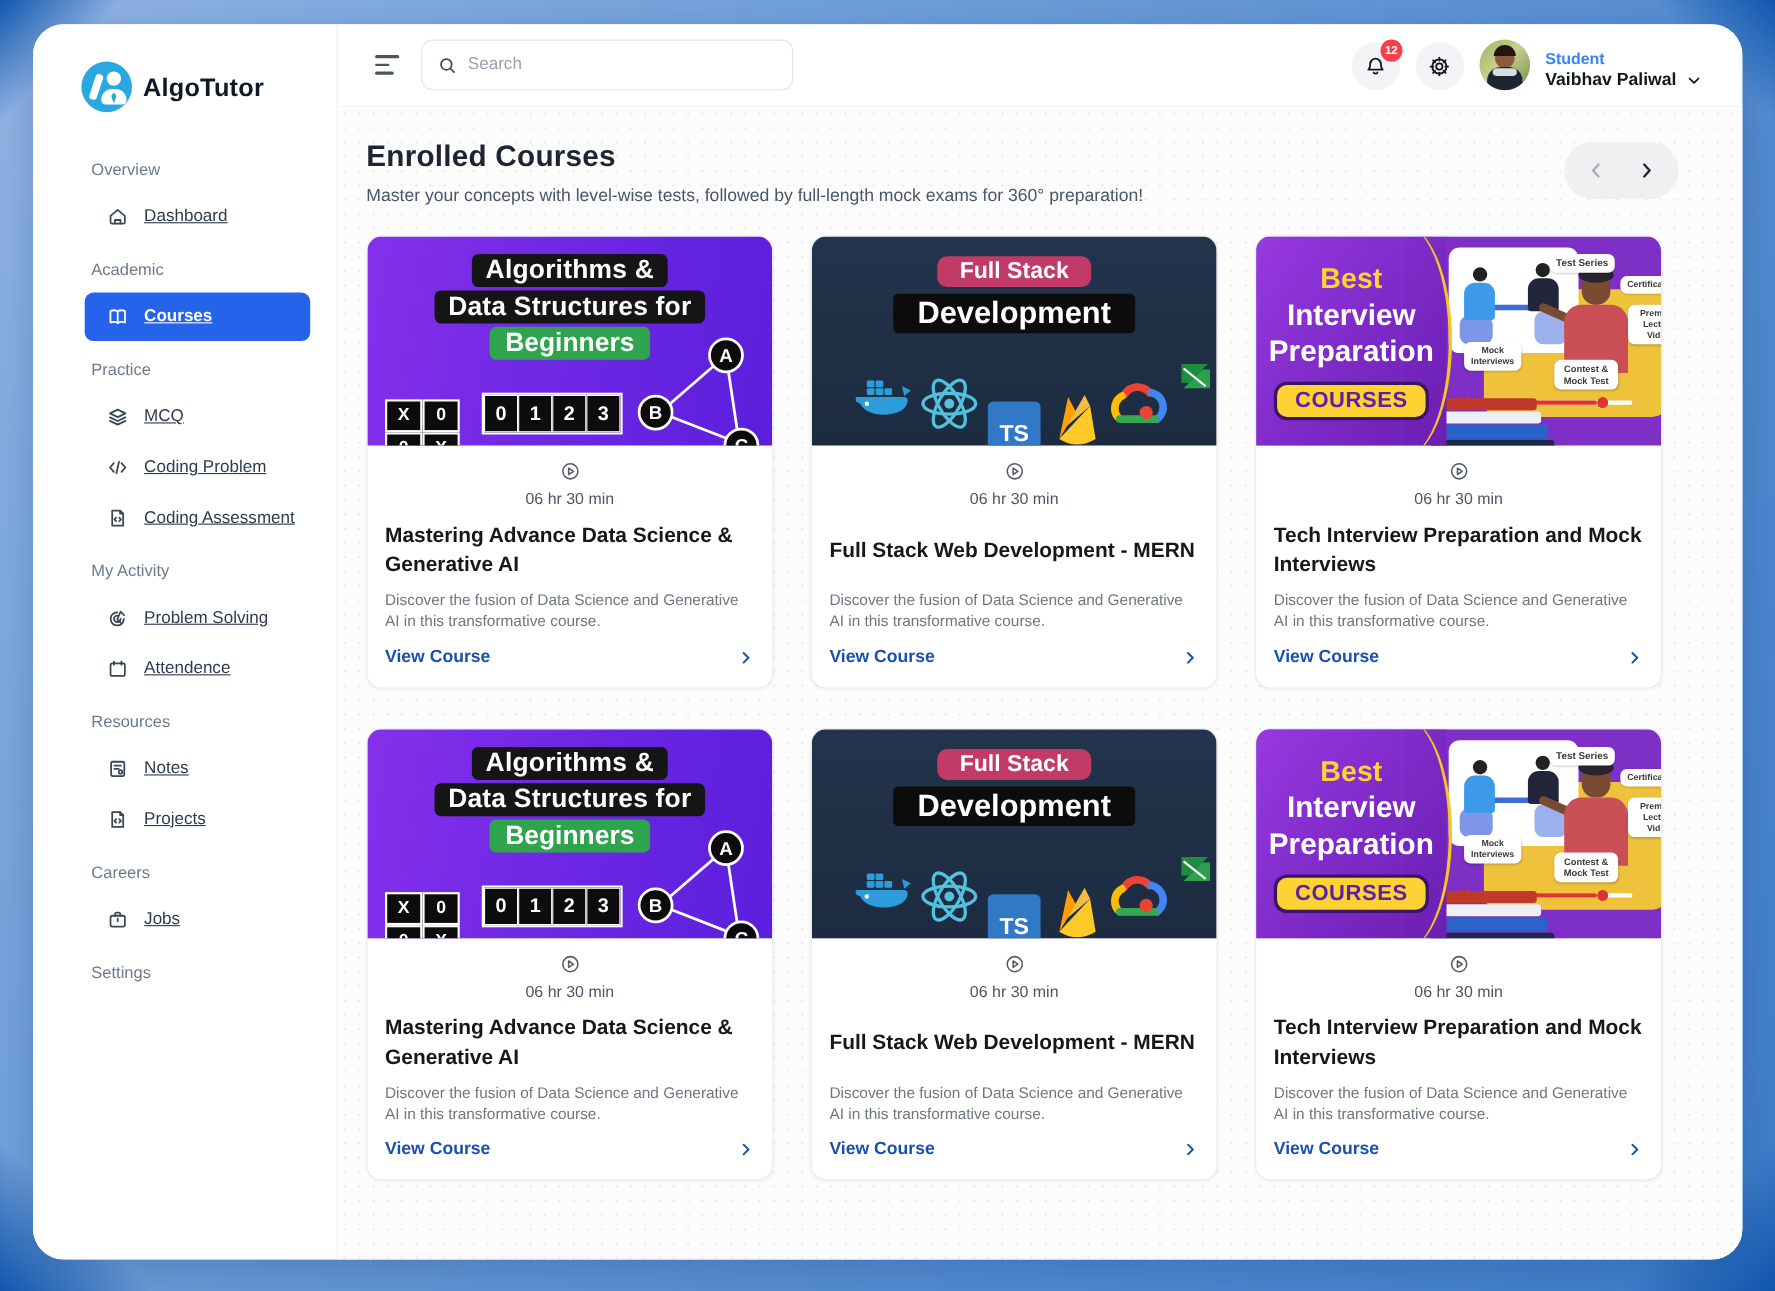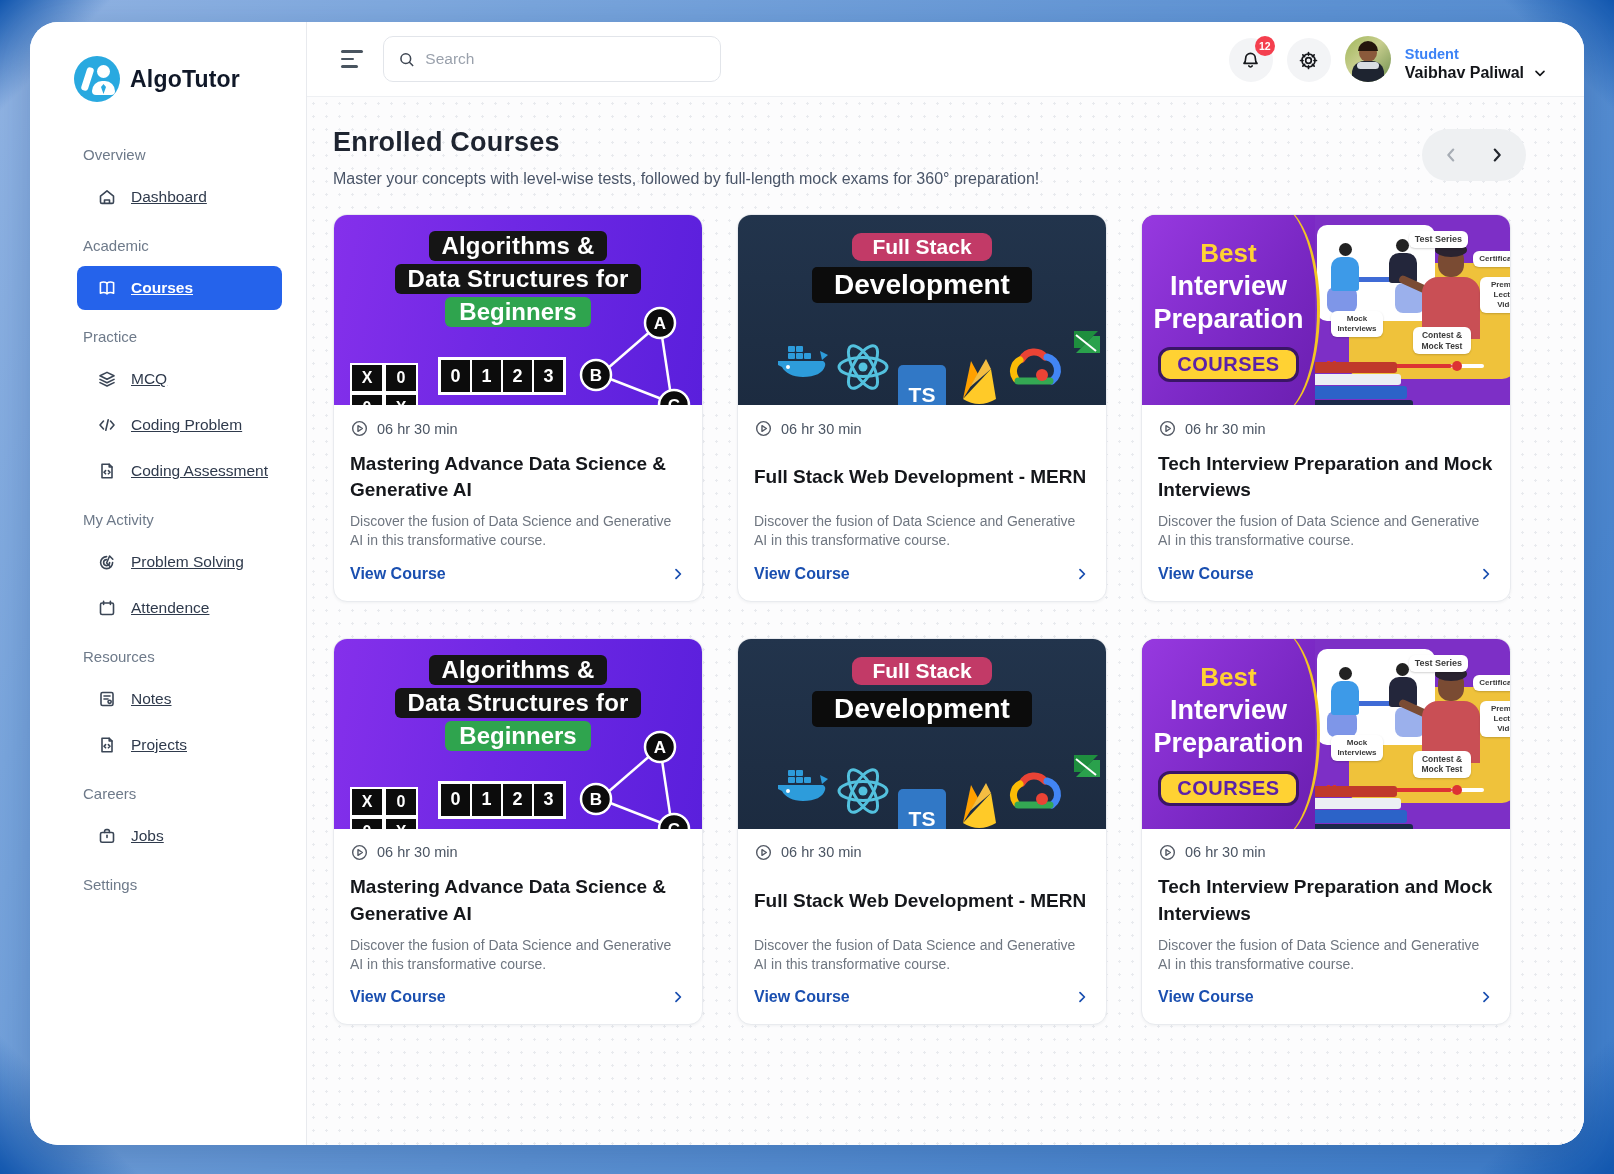--- a/index.html
+++ b/index.html
@@ -66,21 +66,21 @@
   .pager{ position:absolute; top:32px; right:58px; width:104px; height:52px; background:#EEF0F2; border-radius:26px; display:flex; align-items:center; justify-content:space-evenly; }
   .pager button{ width:36px; height:36px; border:0; background:transparent; cursor:pointer; display:flex; align-items:center; justify-content:center; }
   .pager svg{ width:18px; height:18px; }
   .pager .prev svg *{ fill:none; stroke:#A7ADB5; stroke-width:2.4; stroke-linecap:round; stroke-linejoin:round; }
   .pager .next svg *{ fill:none; stroke:#23272E; stroke-width:2.4; stroke-linecap:round; stroke-linejoin:round; }
   
   .cards{ margin-top:26px; display:grid; grid-template-columns:repeat(3,370px); gap:36px 34px; }
   .card{ width:370px; background:#fff; border:1px solid #E9EBEF; border-radius:14px; overflow:hidden; box-shadow:0 1px 3px rgba(20,30,50,.05); }
   .thumb{ height:190px; position:relative; overflow:hidden; }
   .card-body{ padding:14px 16px 18px 16px; }
-  .meta{ display:flex; align-items:center; gap:8px; color:#4B5563; font-size:14.5px; }
+  .meta{ display:flex; align-items:center; gap:8px; color:#4B5563; font-size:14.5px;flex-direction:column; }
   .meta svg *{ fill:none; stroke:#555B66; stroke-width:1.5; stroke-linejoin:round; }
   .course-title{ margin-top:10px; min-height:58px; display:flex; align-items:center; font-size:19px; line-height:1.38; font-weight:700; color:#15171B; }
   .course-desc{ margin-top:6px; font-size:14px; line-height:1.38; color:#6F7680; }
   .view-row{ margin-top:14px; display:flex; align-items:center; justify-content:space-between; cursor:pointer; }
   .view-row span{ color:#1A4FB0; font-size:16px; font-weight:700; }
   .view-row svg *{ fill:none; stroke:#1A4FB0; stroke-width:2.2; stroke-linecap:round; stroke-linejoin:round; }
   
   .thumb-algo{ background:linear-gradient(100deg,#8530EB 0%, #6F28E4 45%, #5A1FDC 100%); }
   .algo-labels{ position:absolute; top:16px; left:0; right:0; display:flex; flex-direction:column; align-items:center; gap:3px; }
   .lblk{ background:#151515; color:#fff; font-weight:700; font-size:24px; padding:1px 12px; border-radius:6px; letter-spacing:.2px; }

